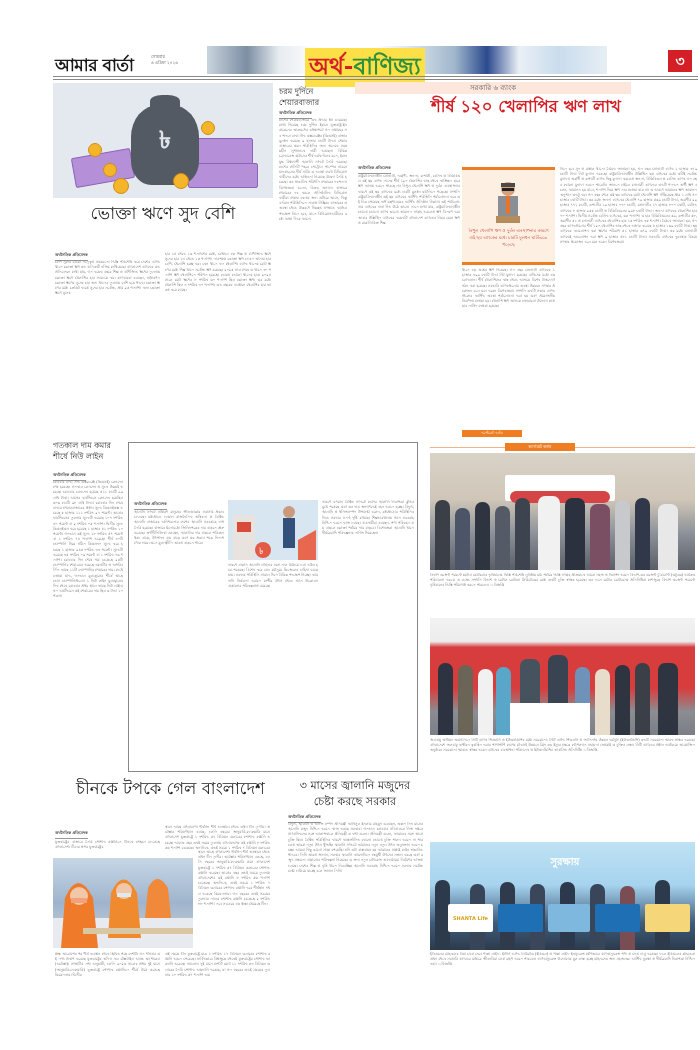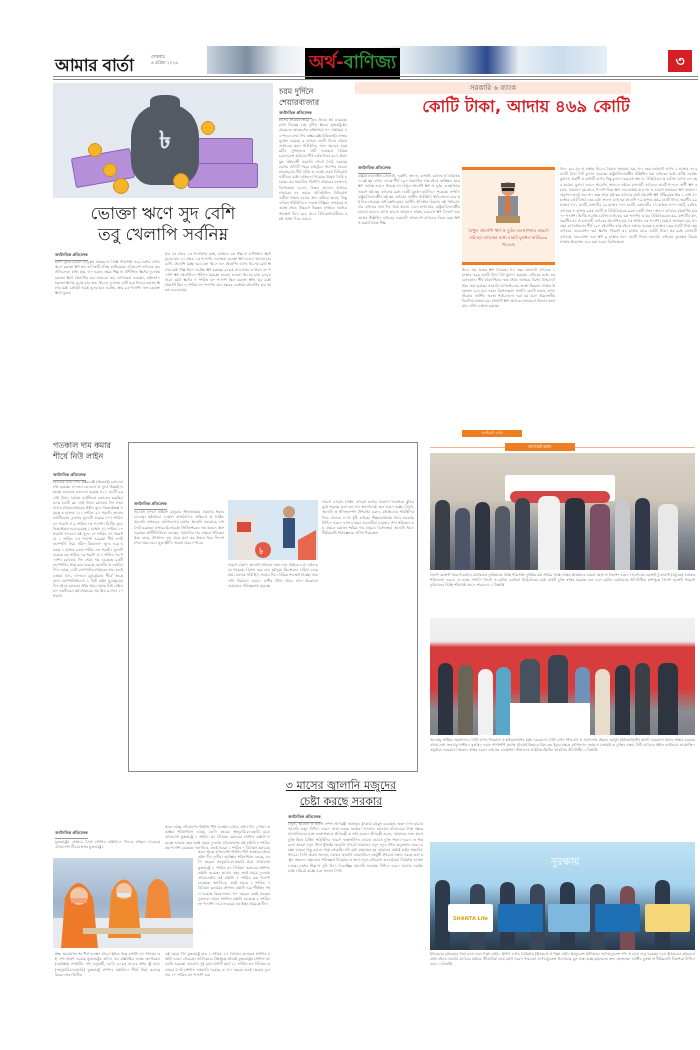--- a/index.html
+++ b/index.html
@@ -8,21 +8,21 @@
   .abs { position: absolute; }
   .ser { font-family: "DejaVu Serif", serif; }
   .txt { font-size: 3.6px; line-height: 5.2px; color: #555; text-align: justify; overflow: hidden; word-break: break-all; }
   .byline { font-size: 3.8px; color: #333; font-weight: bold; border-bottom: 0.6px solid #999; padding-bottom: 1px; display: inline-block; }
 
   
   #masthead-logo { left: 55px; top: 52px; font-size: 17px; font-weight: bold; color: #1a1a1a; letter-spacing: -0.5px; }
   #masthead-date { left: 151px; top: 54px; font-size: 4.2px; line-height: 6px; color: #555; }
   #header-banner { left: 207px; top: 46px; width: 400px; height: 28px;
     background: linear-gradient(90deg,#c9d4de 0%,#7d8ea3 10%,#e7ecf0 18%,#fff 28%,#fff 42%,#dfe7ef 50%,#9fb6cc 62%,#2c4a8e 70%,#eaf0f6 78%,#c9dced 88%,#e7eef5 100%); }
-  #section-title { left: 305px; top: 48px; font-size: 18px; font-weight: bold; color: #d41f26; background: #000000; padding: 0 4px; }
+  #section-title { left: 305px; top: 48px; font-size: 23px; font-weight: bold; color: #d41f26; background: #fde047; padding: 0 4px; }
   #section-title .green { color: #2f8f3a; }
   #page-number { left: 668px; top: 50px; width: 24px; height: 22px; background: #d41f26; color: #fff; font-size: 14px; font-weight: bold; text-align: center; line-height: 22px; }
   #header-rule1 { left: 53px; top: 76px; width: 645px; height: 1.2px; background: #888; }
   #header-rule2 { left: 53px; top: 79px; width: 645px; height: 0.8px; background: #888; }
 
   
   #top-image { left: 53px; top: 83px; width: 220px; height: 115px; background: #e4e8ef; overflow: hidden; }
   .coin { position: absolute; border-radius: 50%; background: #f4b52a; border: 1px solid #d18e12; }
   .bill { position: absolute; background: #b590d8; border: 1px solid #8d62b9; border-radius: 2px; }
   #bag { position: absolute; left: 78px; top: 22px; width: 68px; height: 80px; background: #535a63; border-radius: 40% 40% 30% 30%; }
@@ -69,38 +69,38 @@
   #corp-line { left: 430px; top: 447px; width: 265px; height: 0.6px; background: #f1b48a; }
   .photo { position: absolute; overflow: hidden; }
   #photo1 { left: 430px; top: 453px; width: 265px; height: 117px; background: linear-gradient(180deg,#d9d2c6 0%,#cfc6b8 40%,#8a8f97 70%,#5a5e66 100%); }
   #photo1-banner { position: absolute; left: 75px; top: 22px; width: 110px; height: 26px; background: #fff; border-radius: 2px; }
   #photo1-banner-red { position: absolute; left: 80px; top: 38px; width: 100px; height: 12px; background: #d64545; border-radius: 6px; }
   #caption1 { left: 430px; top: 573px; width: 265px; height: 42px; }
   #photo2 { left: 430px; top: 618px; width: 265px; height: 117px; background: linear-gradient(180deg,#f2f2f2 0%,#ececec 20%,#d83d3d 25%,#d83d3d 60%,#8b8d92 80%,#7b7e86 100%); }
   #photo2-podium { position: absolute; left: 80px; top: 85px; width: 80px; height: 32px; background: #fff; }
   #caption2 { left: 430px; top: 738px; width: 265px; height: 60px; }
   #photo3 { left: 430px; top: 842px; width: 265px; height: 108px; background: linear-gradient(180deg,#bfe2f4 0%,#a6d3ee 40%,#3e5c7a 75%,#2c3a4c 100%); }
-  #photo3-title { position: absolute; left: 95px; top: 12px; width: 80px; text-align: center; font-size: 10px; color: #fff; }
+  #photo3-title { position: absolute; left: 95px; top: 12px; width: 80px; text-align: center; font-size: 10px; color: #fff; font-weight: bold; }
   .p3card { position: absolute; top: 62px; height: 28px; border-radius: 2px; }
   #caption3 { left: 430px; top: 952px; width: 265px; height: 60px; }
 
   
   .person { position: absolute; bottom: 0; width: 15px; border-radius: 7px 7px 0 0; }
 
   
   #garment-headline { left: 53px; top: 778px; width: 235px; text-align: center; font-size: 16.5px; line-height: 22px; color: #222; }
   #garment-byline { left: 55px; top: 830px; }
   #garment-intro { left: 55px; top: 840px; width: 105px; height: 14px; }
   #garment-image { left: 53px; top: 858px; width: 140px; height: 90px; background: linear-gradient(180deg,#c6d6e6 0%,#9fb4cc 50%,#cfd6de 100%); overflow: hidden; }
   #garment-col2 { left: 165px; top: 825px; width: 105px; height: 125px; }
   #garment-col2b { left: 198px; top: 850px; width: 72px; height: 100px; }
   #garment-col1b { left: 55px; top: 952px; width: 105px; height: 40px; }
   #garment-col2c { left: 165px; top: 952px; width: 105px; height: 40px; }
 
-  #reserve-headline { left: 271px; top: 778px; width: 140px; text-align: center; font-size: 11px; line-height: 16px; color: #222; text-decoration: underline; }
+  #reserve-headline { left: 285px; top: 778px; width: 140px; text-align: center; font-size: 11px; line-height: 16px; color: #222; }
   #reserve-byline { left: 288px; top: 814px; }
   #reserve-text { left: 288px; top: 822px; width: 135px; height: 220px; }
 </style>
 </head>
 <body>
 
 <div class="abs" id="header-banner"></div>
 <div class="abs ser" id="masthead-logo">আমার বার্তা</div>
 <div class="abs" id="masthead-date">
   <div>সোমবার</div>
@@ -119,33 +119,32 @@
   <div id="bag"></div>
   <div id="bag-symbol">৳</div>
   <div class="coin" style="left:35px;top:60px;width:14px;height:14px"></div>
   <div class="coin" style="left:50px;top:80px;width:14px;height:14px"></div>
   <div class="coin" style="left:148px;top:38px;width:14px;height:14px"></div>
   <div class="coin" style="left:120px;top:90px;width:16px;height:16px"></div>
   <div class="coin" style="left:60px;top:95px;width:16px;height:16px"></div>
 </div>
 <div class="abs" id="top-headline">
   <div>ভোক্তা ঋণে সুদ বেশি</div>
-  <div>তবু খেলাপি সর্বনিম্ন</div>
 </div>
 <div class="abs byline" id="top-byline">অর্থনৈতিক প্রতিবেদক</div>
 <div class="abs txt" id="top-col1">বেশি সুদের বোঝা সত্ত্বেও সময়মতো কিস্তি পরিশোধ করে দেশের ব্যাংক খাতে ভোক্তা ঋণ এক ব্যতিক্রমী নজির দেখিয়েছে। বাংলাদেশ ব্যাংকের এক প্রতিবেদনে দেখা যায়, গত কয়েক বছরে শিল্প ও বাণিজ্যিক ঋণের তুলনায় ভোক্তা ঋণে খেলাপির হার সবচেয়ে কম। ব্যাংকাররা বলছেন, সাধারণত ভোক্তা ঋণের সুদের হার অন্য খাতের তুলনায় বেশি হয়ে থাকে। ভোক্তা ঋণের মধ্যে ক্রেডিট কার্ডে সুদের হার সর্বোচ্চ, প্রায় ২৫ শতাংশ। অন্য ভোক্তা ঋণে সুদের</div>
 <div class="abs txt" id="top-col2">হার ১৪ থেকে ১৬ শতাংশের মধ্যে, যেখানে বড় শিল্প ও বাণিজ্যিক ঋণে সুদের হার ১৩ থেকে ১৫ শতাংশ। তারপরও ভোক্তা ঋণ ফেরত আসার হার বেশি, খেলাপি হচ্ছে কম। কেন খাতে কত খেলাপি। ব্যাংক খাতের মোট ঋণের মধ্যে শিল্প খাতে সর্বোচ্চ ঋণ রয়েছে। ২০২৫ সাল শেষে এ খাতে ৩০ শতাংশ ঋণ খেলাপিতে পরিণত হয়েছে। কোনো কোনো খাতের হার। ২০২৪ সালে মোট ঋণের ৮ দশমিক ৬০ শতাংশ ছিল ভোক্তা ঋণ। এর মধ্যে খেলাপি ছিল ৩ দশমিক ৩০ শতাংশ। এক বছরের ব্যবধানে খেলাপির হার আরও কমে গেছে।</div>
 
 <div class="abs" id="shares-head">চরম দুর্দিনে শেয়ারবাজার</div>
 <div class="abs byline" id="shares-byline">অর্থনৈতিক প্রতিবেদক</div>
 <div class="abs txt" id="shares-text">দেশের শেয়ারবাজারে এক প্রকার ধস নেমেছে। দেখা দিয়েছে চরম দুর্দিন। ইরানে যুক্তরাষ্ট্র-ইসরায়েলের আক্রমণের প্রেক্ষাপটে গত সপ্তাহের সব পতনে ঢাকা স্টক এক্সচেঞ্জের (ডিএসই) বাজার মূলধন কমেছে ৯ হাজার কোটি টাকা। শেয়ারবাজারের এমন পরিস্থিতির জন্য অনেকে সমন্বয়হীন সুশাসনকে দায়ী করছেন। বিভিন্ন ব্রোকারেজ হাউসের শীর্ষ কর্মকর্তাদের মতে, ইরান যুদ্ধ বিশ্বব্যাপী জ্বালানি সংকট তৈরি করেছে। দেশের প্রতিটি শহরে পেট্রোল পাম্পের সামনে যানবাহনের দীর্ঘ সারি। এ অবস্থা দেখে বিনিয়োগকারীদের মধ্যে অস্থিরতা নিয়েছে উদ্বেগ তৈরি হয়েছে। এর স্বাভাবিক পরিণতি শেয়ারের দরপতন। বিশেষজ্ঞরা বলেন, বিক্রয় অন্যান্য বাজারে শেয়ারের দর কমলে প্রাতিষ্ঠানিক বিনিয়োগকারীরা শেয়ার কেনার জন্য এগিয়ে আসে, কিন্তু বর্তমান পরিস্থিতিতে তারাও নিষ্ক্রিয়। বাজারের এ অবস্থা থেকে উত্তরণে নিয়ন্ত্রক সংস্থাকে কার্যকর পদক্ষেপ নিতে হবে, যাতে বিনিয়োগকারীদের মধ্যে আস্থা ফিরে আসে।</div>
 
 <div class="abs" id="kicker">সরকারি ৬ ব্যাংক</div>
 <div class="abs" id="main-headline">
-  <div>কোটি টাকা, আদায় ৪৬৯ কোটি</div>
+  <div>শীর্ষ ১২০ খেলাপির ঋণ লাখ</div>
 </div>
 <div class="abs byline" id="main-byline">অর্থনৈতিক প্রতিবেদক</div>
 <div class="abs txt" id="main-col1">রাষ্ট্রমালিকানাধীন সোনালী, অগ্রণী, জনতা, রূপালী, বেসিক ও বিডিবিএল এই ছয় ব্যাংক তাদের শীর্ষ ১২০ খেলাপির কাছ থেকে কাঙ্ক্ষিত হারে ঋণ আদায় করতে পারছে না। বিপুল খেলাপি ঋণ ও দুর্বল ব্যবস্থাপনার কারণে এই ছয় ব্যাংকের মধ্যে চারটি মূলধন ঘাটতিতে পড়েছে। সম্প্রতি রাষ্ট্রমালিকানাধীন এই ছয় ব্যাংকের আর্থিক পরিস্থিতি পর্যালোচনা করে এই চিত্র পেয়েছে অর্থ মন্ত্রণালয়ের আর্থিক প্রতিষ্ঠান বিভাগ। এই পর্যালোচনায় ব্যাংকের নানা দিক উঠে আসে। তাতে দেখা যায়, রাষ্ট্রমালিকানাধীন কোনো কোনো ব্যাংক ভালো আমানত সংগ্রহ করলেও ঋণ বিতরণ কম। আবার উল্লিখিত ব্যাংকের কয়েকটি বাংলাদেশ ব্যাংকের নিয়ম মেনে ঋণ ও মাত্রাতিরিক্ত শিল্প</div>
 <div class="abs" id="callout">
   <svg id="callout-figure" viewBox="0 0 36 45">
     <rect x="8" y="18" width="20" height="22" fill="#8a8f96"></rect>
     <rect x="16" y="18" width="4" height="18" fill="#e8742c"></rect>
     <circle cx="18" cy="11" r="7" fill="#d9a07e"></circle>
     <rect x="11" y="5" width="14" height="4" fill="#4a4a4a"></rect>
     <rect x="12" y="10" width="12" height="3" fill="#222"></rect>
@@ -228,20 +227,21 @@
   <div class="person" style="left:225px;height:70px;background:#2c3a4c"></div>
   <div class="p3card" style="left:18px;width:45px;background:#fff;font-size:5px;color:#d9a21c;text-align:center;line-height:28px;font-weight:bold">SHANTA Life</div>
   <div class="p3card" style="left:68px;width:45px;background:#1f6fb4"></div>
   <div class="p3card" style="left:118px;width:42px;background:#7fb8de"></div>
   <div class="p3card" style="left:165px;width:45px;background:#1f6fb4"></div>
   <div class="p3card" style="left:215px;width:45px;background:#f5d77a"></div>
 </div>
 <div class="abs txt" id="caption3">ইবিএলের গ্রাহকদের বিমা সেবা দেবে শান্তা লাইফ: ইস্টার্ন ব্যাংক লিমিটেড (ইবিএল) ও শান্তা লাইফ ইনস্যুরেন্স যৌথভাবে ব্যাংকাস্যুরেন্স পণ্য ও সেবা চালু করেছে। ফলে ইবিএলের গ্রাহকেরা এখন থেকে সরাসরি ব্যাংকের মাধ্যমে জীবনবিমা সেবা গ্রহণ করতে পারবেন। ব্যাংকাস্যুরেন্স উদ্যোগের মূল লক্ষ্য হচ্ছে গ্রাহকদের জন্য সহজলভ্য আর্থিক সুরক্ষা ও দীর্ঘমেয়াদি নিরাপত্তা নিশ্চিত করা। —বিজ্ঞপ্তি</div>
 
 <div class="abs" id="garment-headline">
+  <div>চীনকে টপকে গেল বাংলাদেশ</div>
 </div>
 <div class="abs byline" id="garment-byline">অর্থনৈতিক প্রতিবেদক</div>
 <div class="abs txt" id="garment-intro">যুক্তরাষ্ট্রের বাজারে তৈরি পোশাক রপ্তানিতে চীনকে পেছনে ফেলেছে বাংলাদেশ। চীনের ওপর যুক্তরাষ্ট্রের</div>
 <div class="abs" id="garment-image">
   <svg width="140" height="90" viewBox="0 0 140 90">
     <rect x="0" y="60" width="140" height="30" fill="#e7ebef"></rect>
     <path d="M12 40 Q25 10 40 40 L45 90 L8 90 Z" fill="#ef7a2a"></path>
     <circle cx="26" cy="38" r="9" fill="#f0c7a8"></circle>
     <rect x="18" y="40" width="16" height="5" fill="#f4a07a"></rect>
     <path d="M58 35 Q70 8 84 35 L88 80 L55 80 Z" fill="#ef8a2e"></path>

